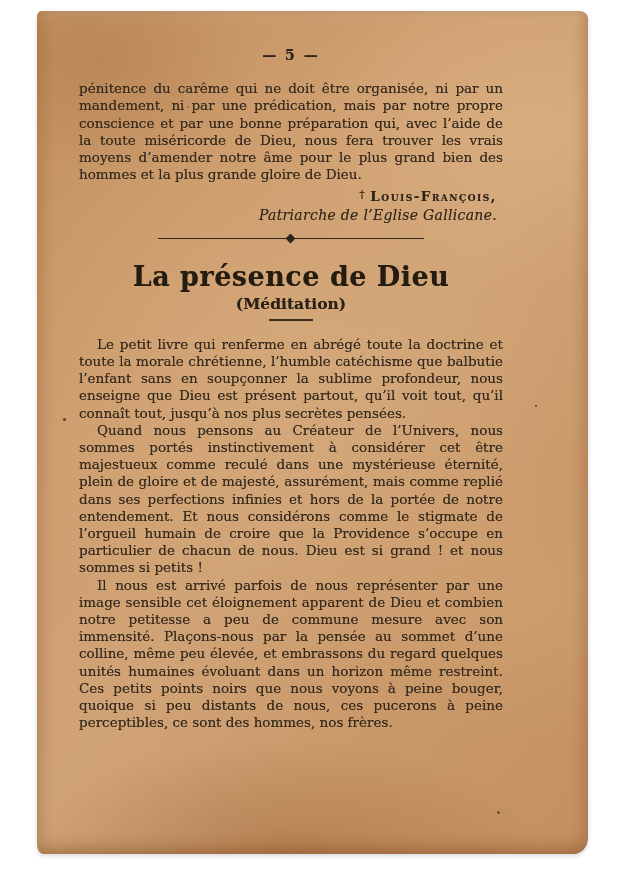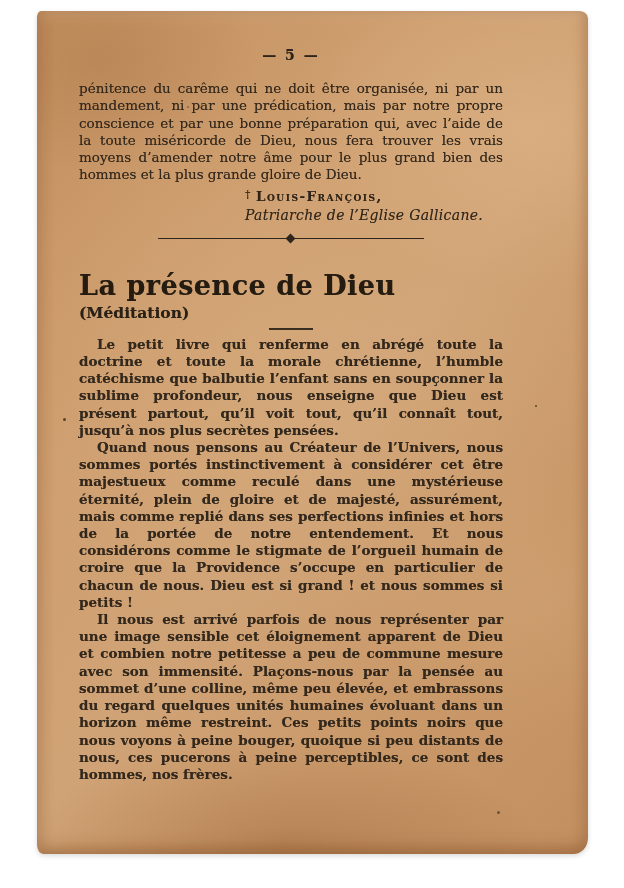--- a/index.html
+++ b/index.html
@@ -57,21 +57,21 @@
     color: #2e241a;
   }
   .para {
     margin: 0;
     text-align: justify;
   }
   .para.indent { text-indent: 18px; }
   .signature {
     width: 252px;
     margin: 3px 6px 8px auto;
-    text-align: left;
+    text-align: right;
   }
   .sig-name {
     font-variant: small-caps;
     letter-spacing: 1.5px;
     font-size: 13.5px;
     font-weight: bold;
     color: #2e241a;
   }
   .sig-cross {
     font-size: 11px;
@@ -101,42 +101,43 @@
     position: absolute;
     left: 50%;
     top: 1px;
     width: 7px;
     height: 7px;
     margin-left: -4px;
     background: #2e251c;
     transform: rotate(45deg);
   }
   .title {
-    margin: 27px 0 0 0;
-    text-align: left;
+    margin: 18px 0 0 0;
+    text-align: center;
     font-size: 27px;
     line-height: 31px;
     font-weight: bold;
     letter-spacing: 0.5px;
     color: #241b11;
   }
   .subtitle {
     margin: 2px 0 0 0;
+    text-align: center;
     font-size: 15.5px;
     line-height: 19px;
     font-weight: bold;
     color: #2a2016;
   }
   .subtitle-rule {
     width: 44px;
     height: 2px;
     background: #3a2e21;
     margin: 6px auto 0 auto;
   }
-  .body-block { margin-top: 6px; font-weight: bold; }
+  .body-block { margin-top: 15px; }
   .speck {
     position: absolute;
     border-radius: 50%;
     background: #5a432c;
   }
   .speck.s1 { left: 26px; top: 407px; width: 3px; height: 3px; }
   .speck.s2 { left: 498px; top: 394px; width: 2px; height: 2px; }
   .speck.s3 { left: 460px; top: 800px; width: 3px; height: 3px; opacity: 0.8; }
   .speck.s4 { left: 150px; top: 95px; width: 2px; height: 2px; opacity: 0.6; }
 </style>

